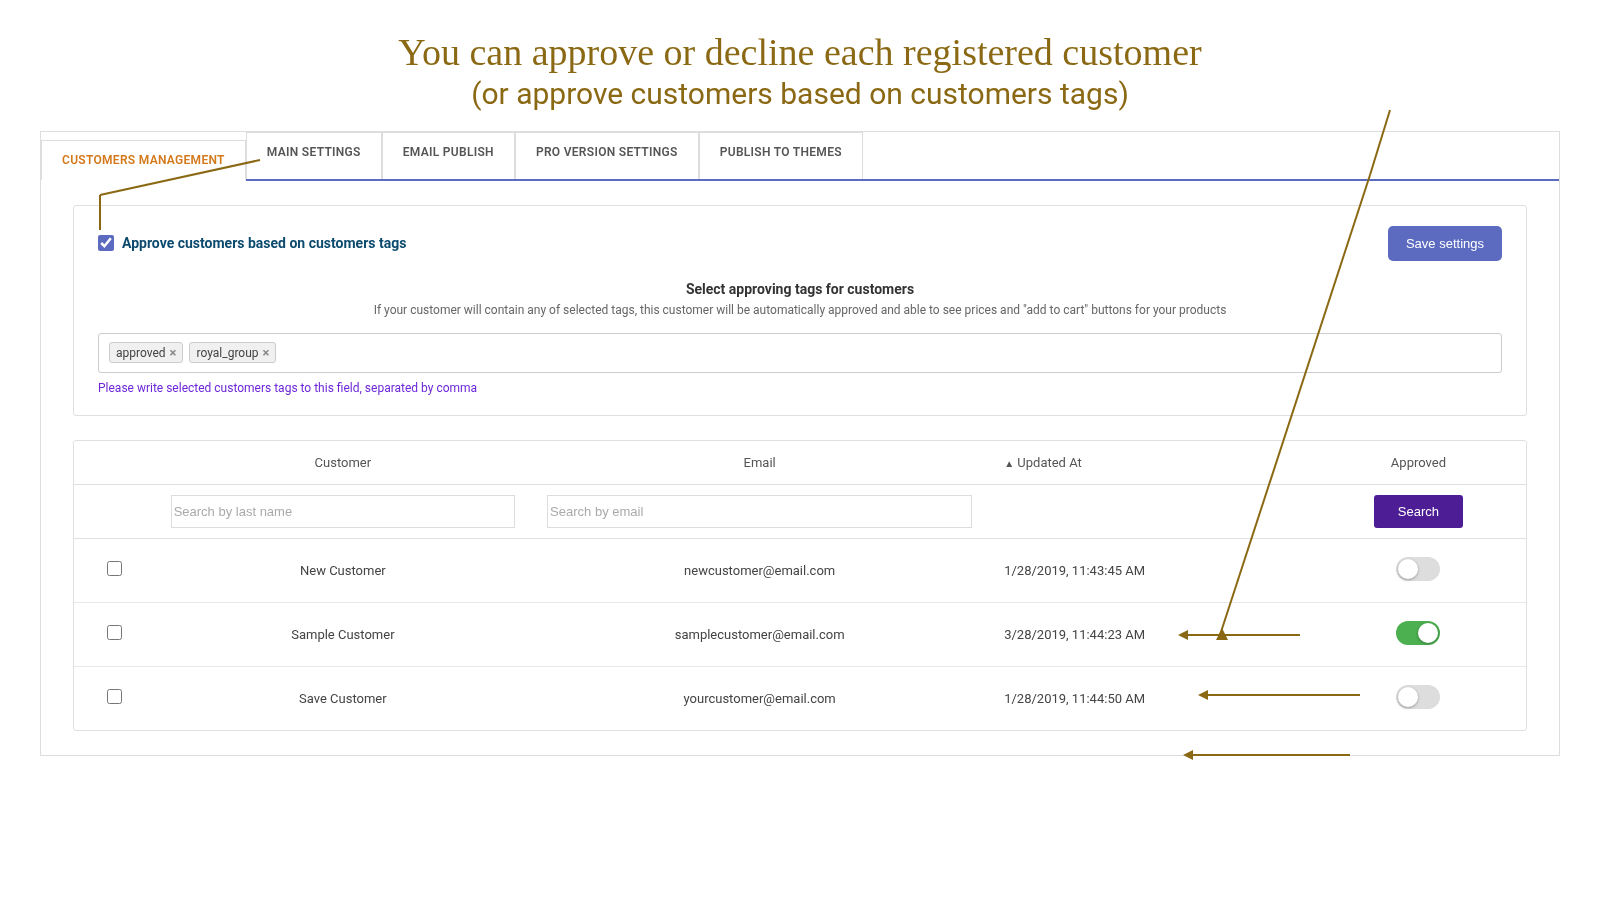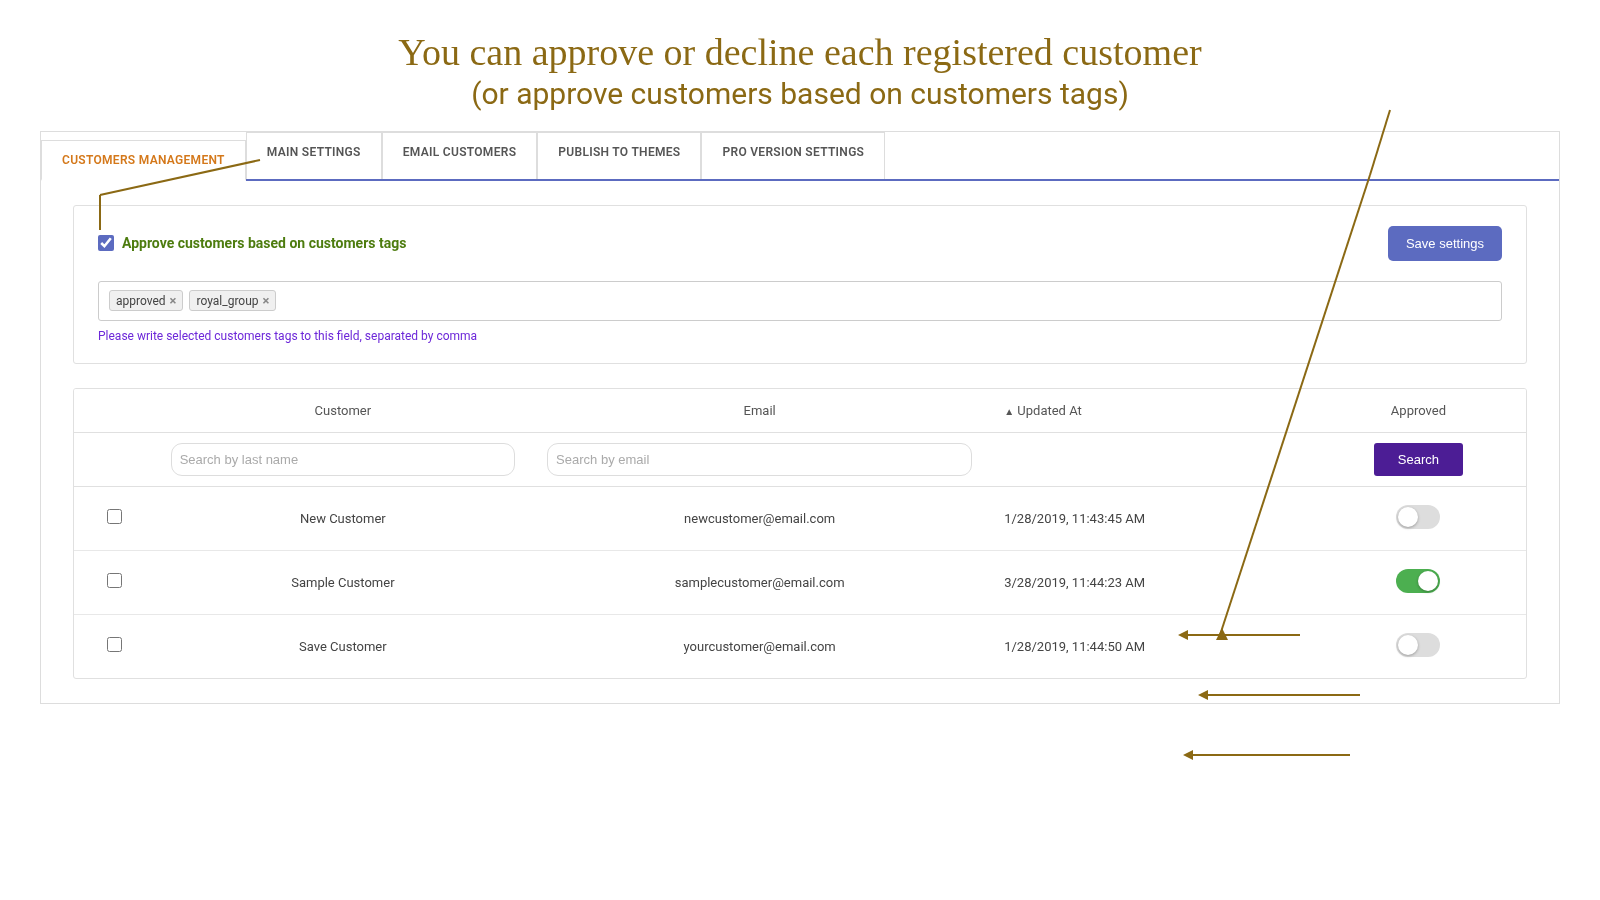--- a/index.html
+++ b/index.html
@@ -98,21 +98,21 @@
       gap: 8px;
     }
     .approve-checkbox {
       width: 16px;
       height: 16px;
       accent-color: #5c6bc0;
     }
     .approve-label {
       font-size: 14px;
       font-weight: 700;
-      color: #4d7c0f;
+      color: #0c4a6e;
     }
     .save-btn {
       background: #5c6bc0;
       color: #fff;
       border: none;
       border-radius: 5px;
       padding: 10px 18px;
       font-size: 13px;
       cursor: pointer;
       white-space: nowrap;
@@ -198,22 +198,22 @@
     }
 
     
     .search-row td {
       padding: 10px 16px;
       border-bottom: 1px solid #e0e0e0;
       background: #fff;
     }
     .search-input {
       border: 1px solid #ddd;
-      border-radius: 11px;
-      padding: 8px 8px;
+      border-radius: 0;
+      padding: 8px 2px;
       font-size: 13px;
       color: #999;
       width: 100%;
       outline: none;
     }
     .search-input::placeholder {
       color: #aaa;
     }
     .search-btn {
       background: #4c1d95;
@@ -284,36 +284,40 @@
 <div class="header-text">
   <div class="header-title">You can approve or decline each registered customer</div>
   <div class="header-subtitle">(or approve customers based on customers tags)</div>
 </div>
 
 <div class="main-panel">
 
   <div class="tabs">
     <div class="tab active">CUSTOMERS MANAGEMENT</div>
     <div class="tab">MAIN SETTINGS</div>
-    <div class="tab">EMAIL CUSTOMERS</div>
+    <div class="tab">EMAIL PUBLISH</div>
+    <div class="tab">PRO VERSION SETTINGS</div>
     <div class="tab">PUBLISH TO THEMES</div>
-    <div class="tab">PRO VERSION SETTINGS</div>
   </div>
 
   <div class="content">
 
     <div class="approve-section">
       <div class="approve-header">
         <div class="approve-checkbox-row">
           <input type="checkbox" class="approve-checkbox" checked="" style="">
           <span class="approve-label">Approve customers based on customers tags</span>
         </div>
         <button class="save-btn">Save settings</button>
       </div>
 
+      <div class="tags-section">
+        <div class="tags-title">Select approving tags for customers</div>
+        <div class="tags-desc">If your customer will contain any of selected tags, this customer will be automatically approved and able to see prices and "add to cart" buttons for your products</div>
+      </div>
 
       <div class="tags-input-container">
         <span class="tag">
           approved <span class="tag-remove">×</span>
         </span>
         <span class="tag">
           royal_group <span class="tag-remove">×</span>
         </span>
       </div>
       <div class="tags-hint">Please write selected customers tags to this field, separated by comma</div>

